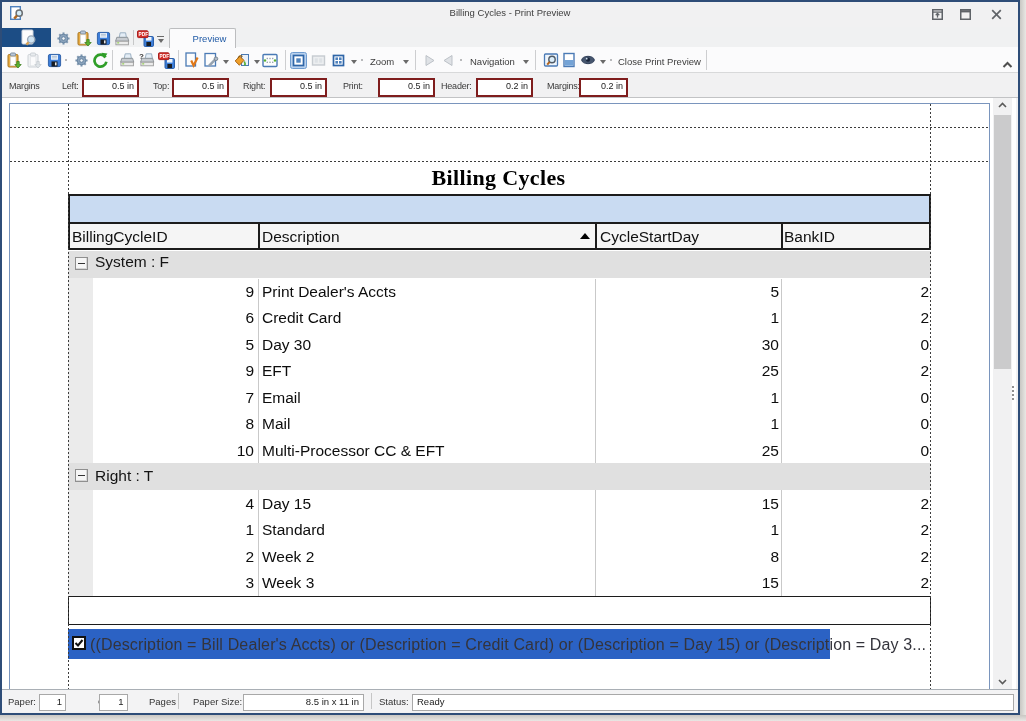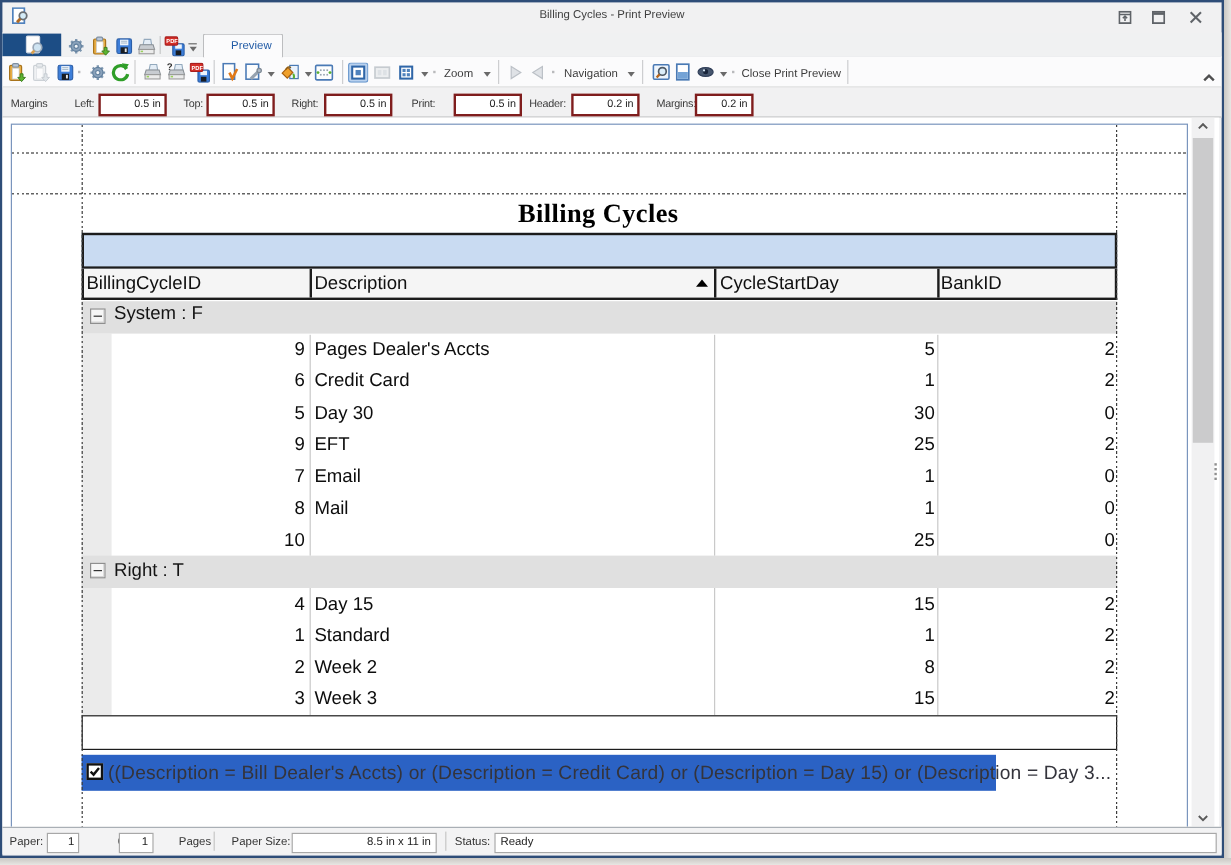--- a/index.html
+++ b/index.html
@@ -370,21 +370,21 @@
       <div class="hsep" style="left:711px;"></div>
       <div style="position:absolute;left:510px;top:9px;width:0;height:0;border-left:5px solid transparent;border-right:5px solid transparent;border-bottom:6px solid #000;"></div>
     </div>
     <div id="grpstrip"></div>
     <div class="grow" style="top:153px;">
         <div class="gbox"></div>
         <div style="position:absolute;left:27px;top:2px;">System : F</div>
       </div>
     <div class="drow" style="top:179.5px;">
         <span class="c1">9</span>
-        <span class="c2">Pages Dealer's Accts</span>
+        <span class="c2">Print Dealer's Accts</span>
         <span class="c3">5</span>
         <span class="c4">2</span>
       </div>
     <div class="drow" style="top:206px;">
         <span class="c1">6</span>
         <span class="c2">Credit Card</span>
         <span class="c3">1</span>
         <span class="c4">2</span>
       </div>
     <div class="drow" style="top:232.5px;">
@@ -406,20 +406,21 @@
         <span class="c4">0</span>
       </div>
     <div class="drow" style="top:312px;">
         <span class="c1">8</span>
         <span class="c2">Mail</span>
         <span class="c3">1</span>
         <span class="c4">0</span>
       </div>
     <div class="drow" style="top:338.5px;">
         <span class="c1">10</span>
+        <span class="c2">Multi-Processor CC &amp; EFT</span>
         <span class="c3">25</span>
         <span class="c4">0</span>
       </div>
     <div class="grow" style="top:365px;">
         <div class="gbox"></div>
         <div style="position:absolute;left:27px;top:4px;">Right : T</div>
       </div>
     <div class="drow" style="top:391.5px;">
         <span class="c1">4</span>
         <span class="c2">Day 15</span>

